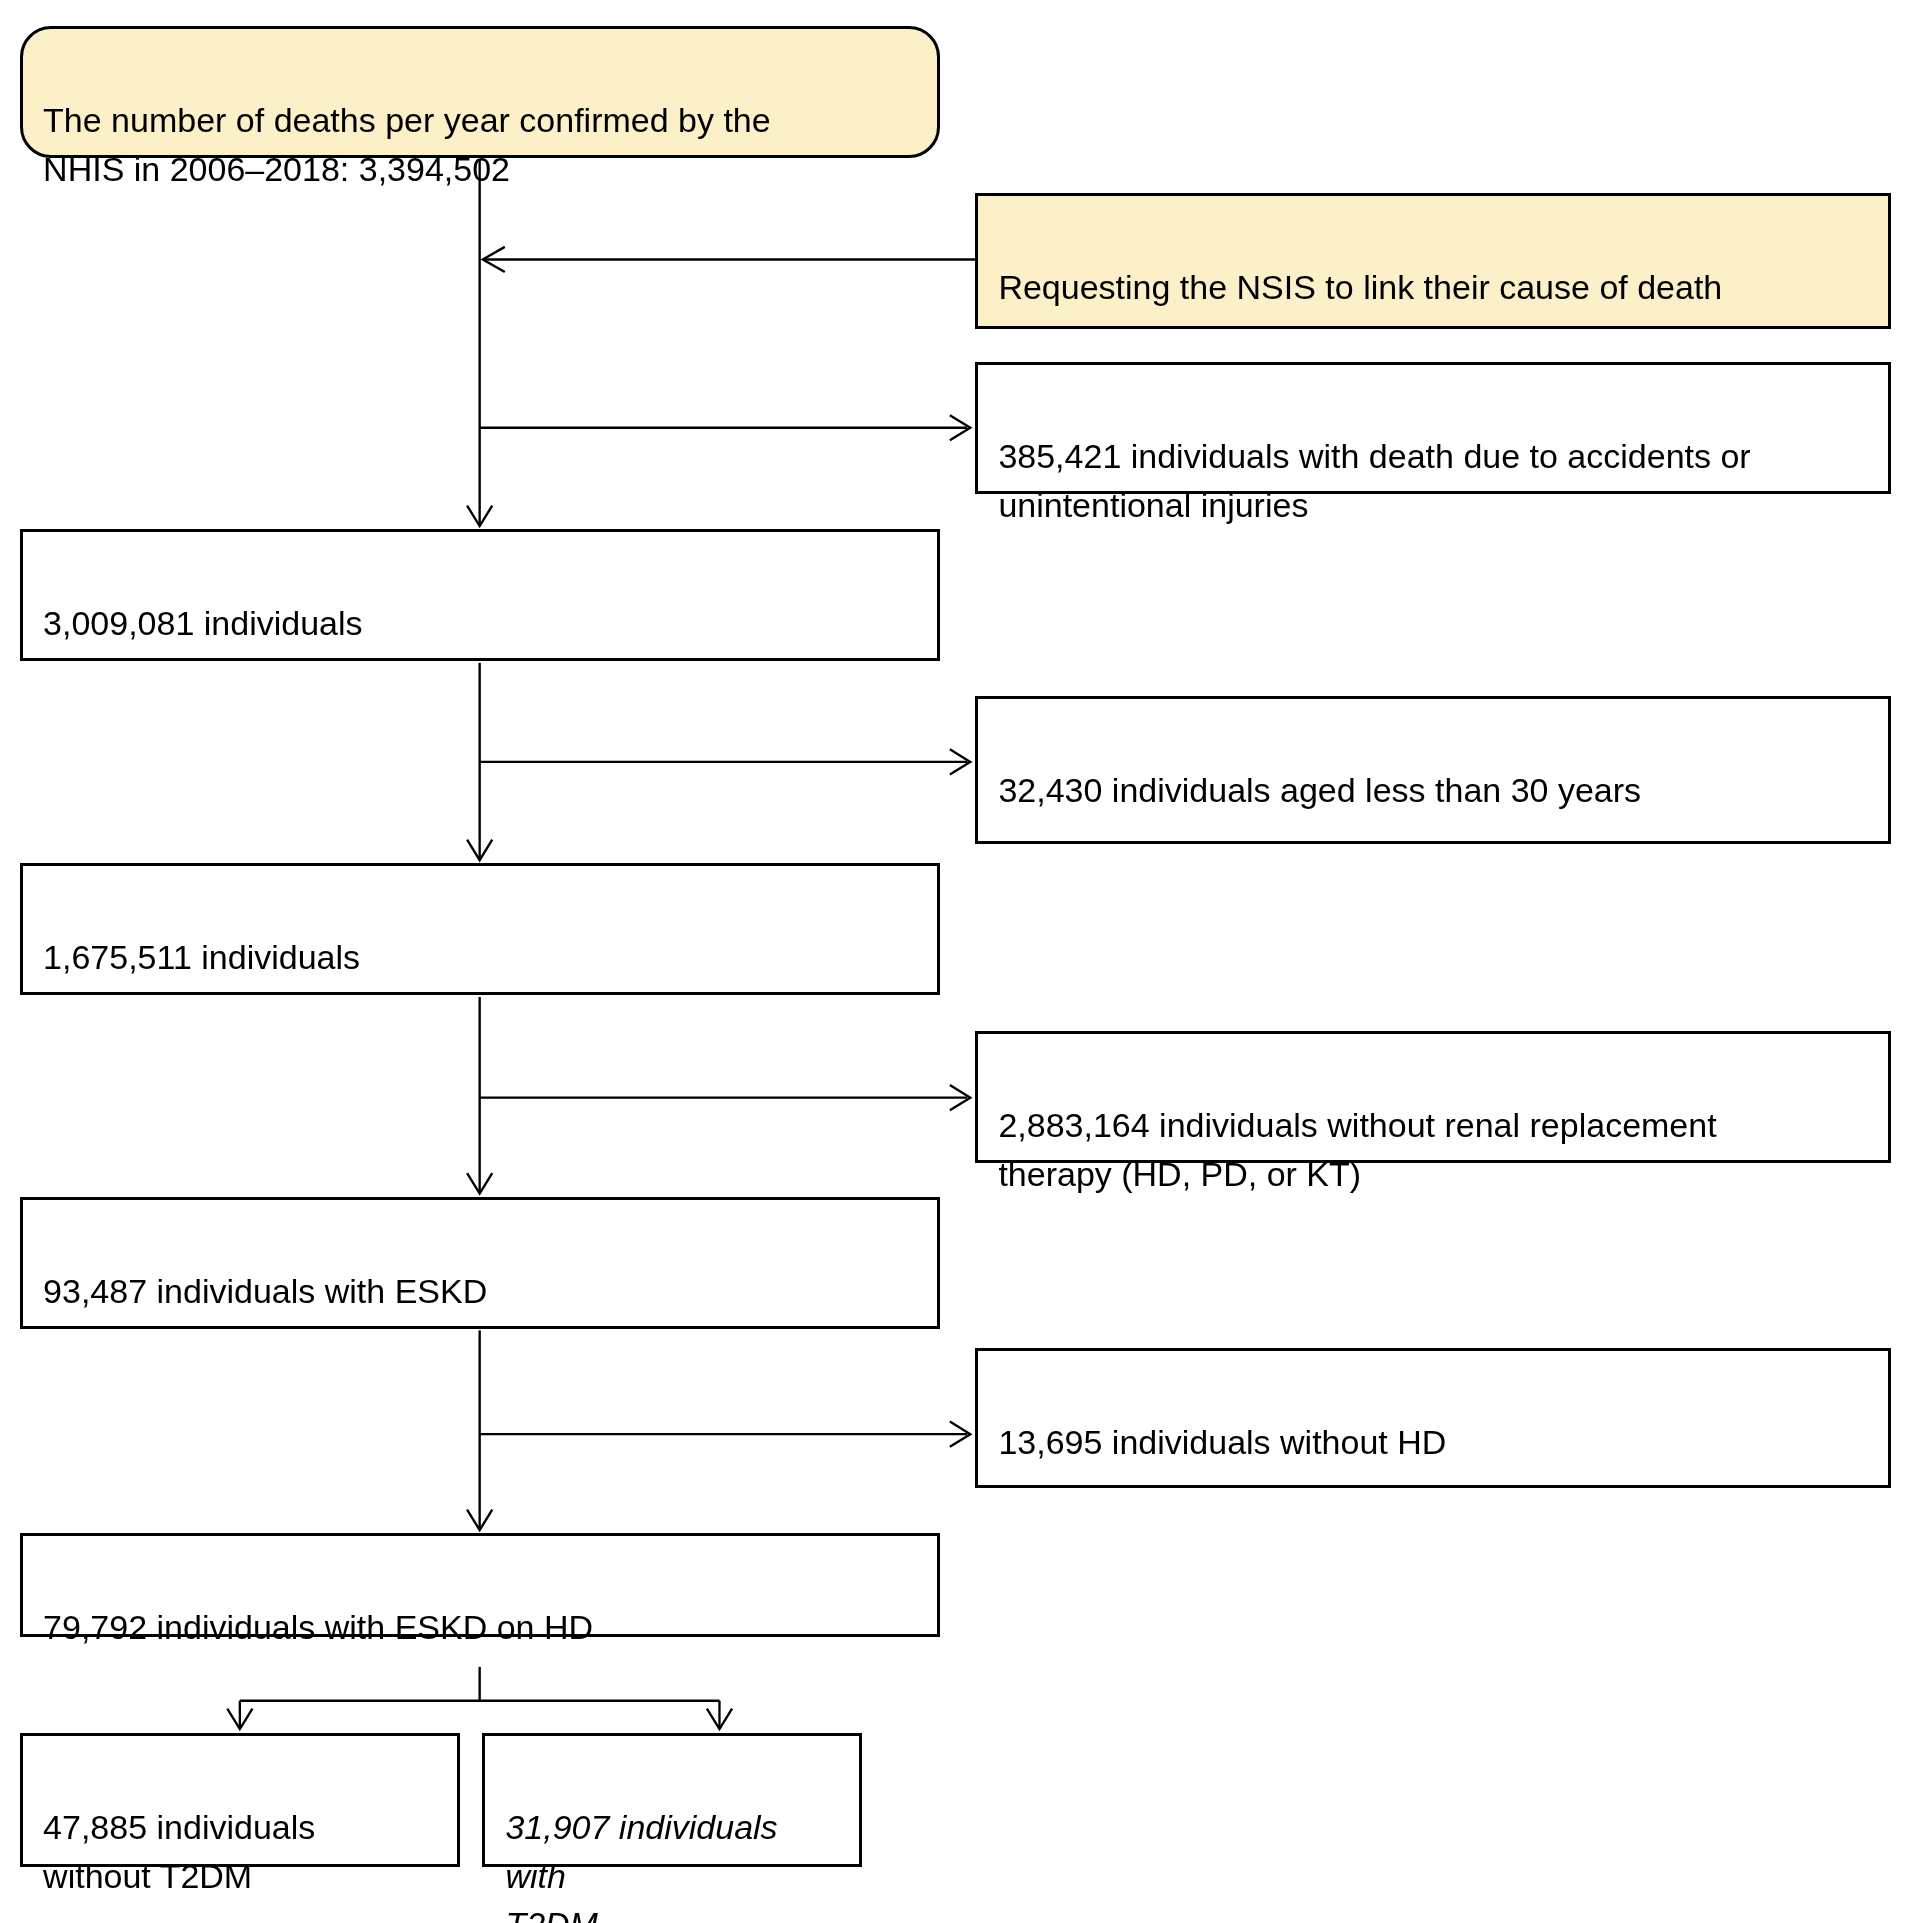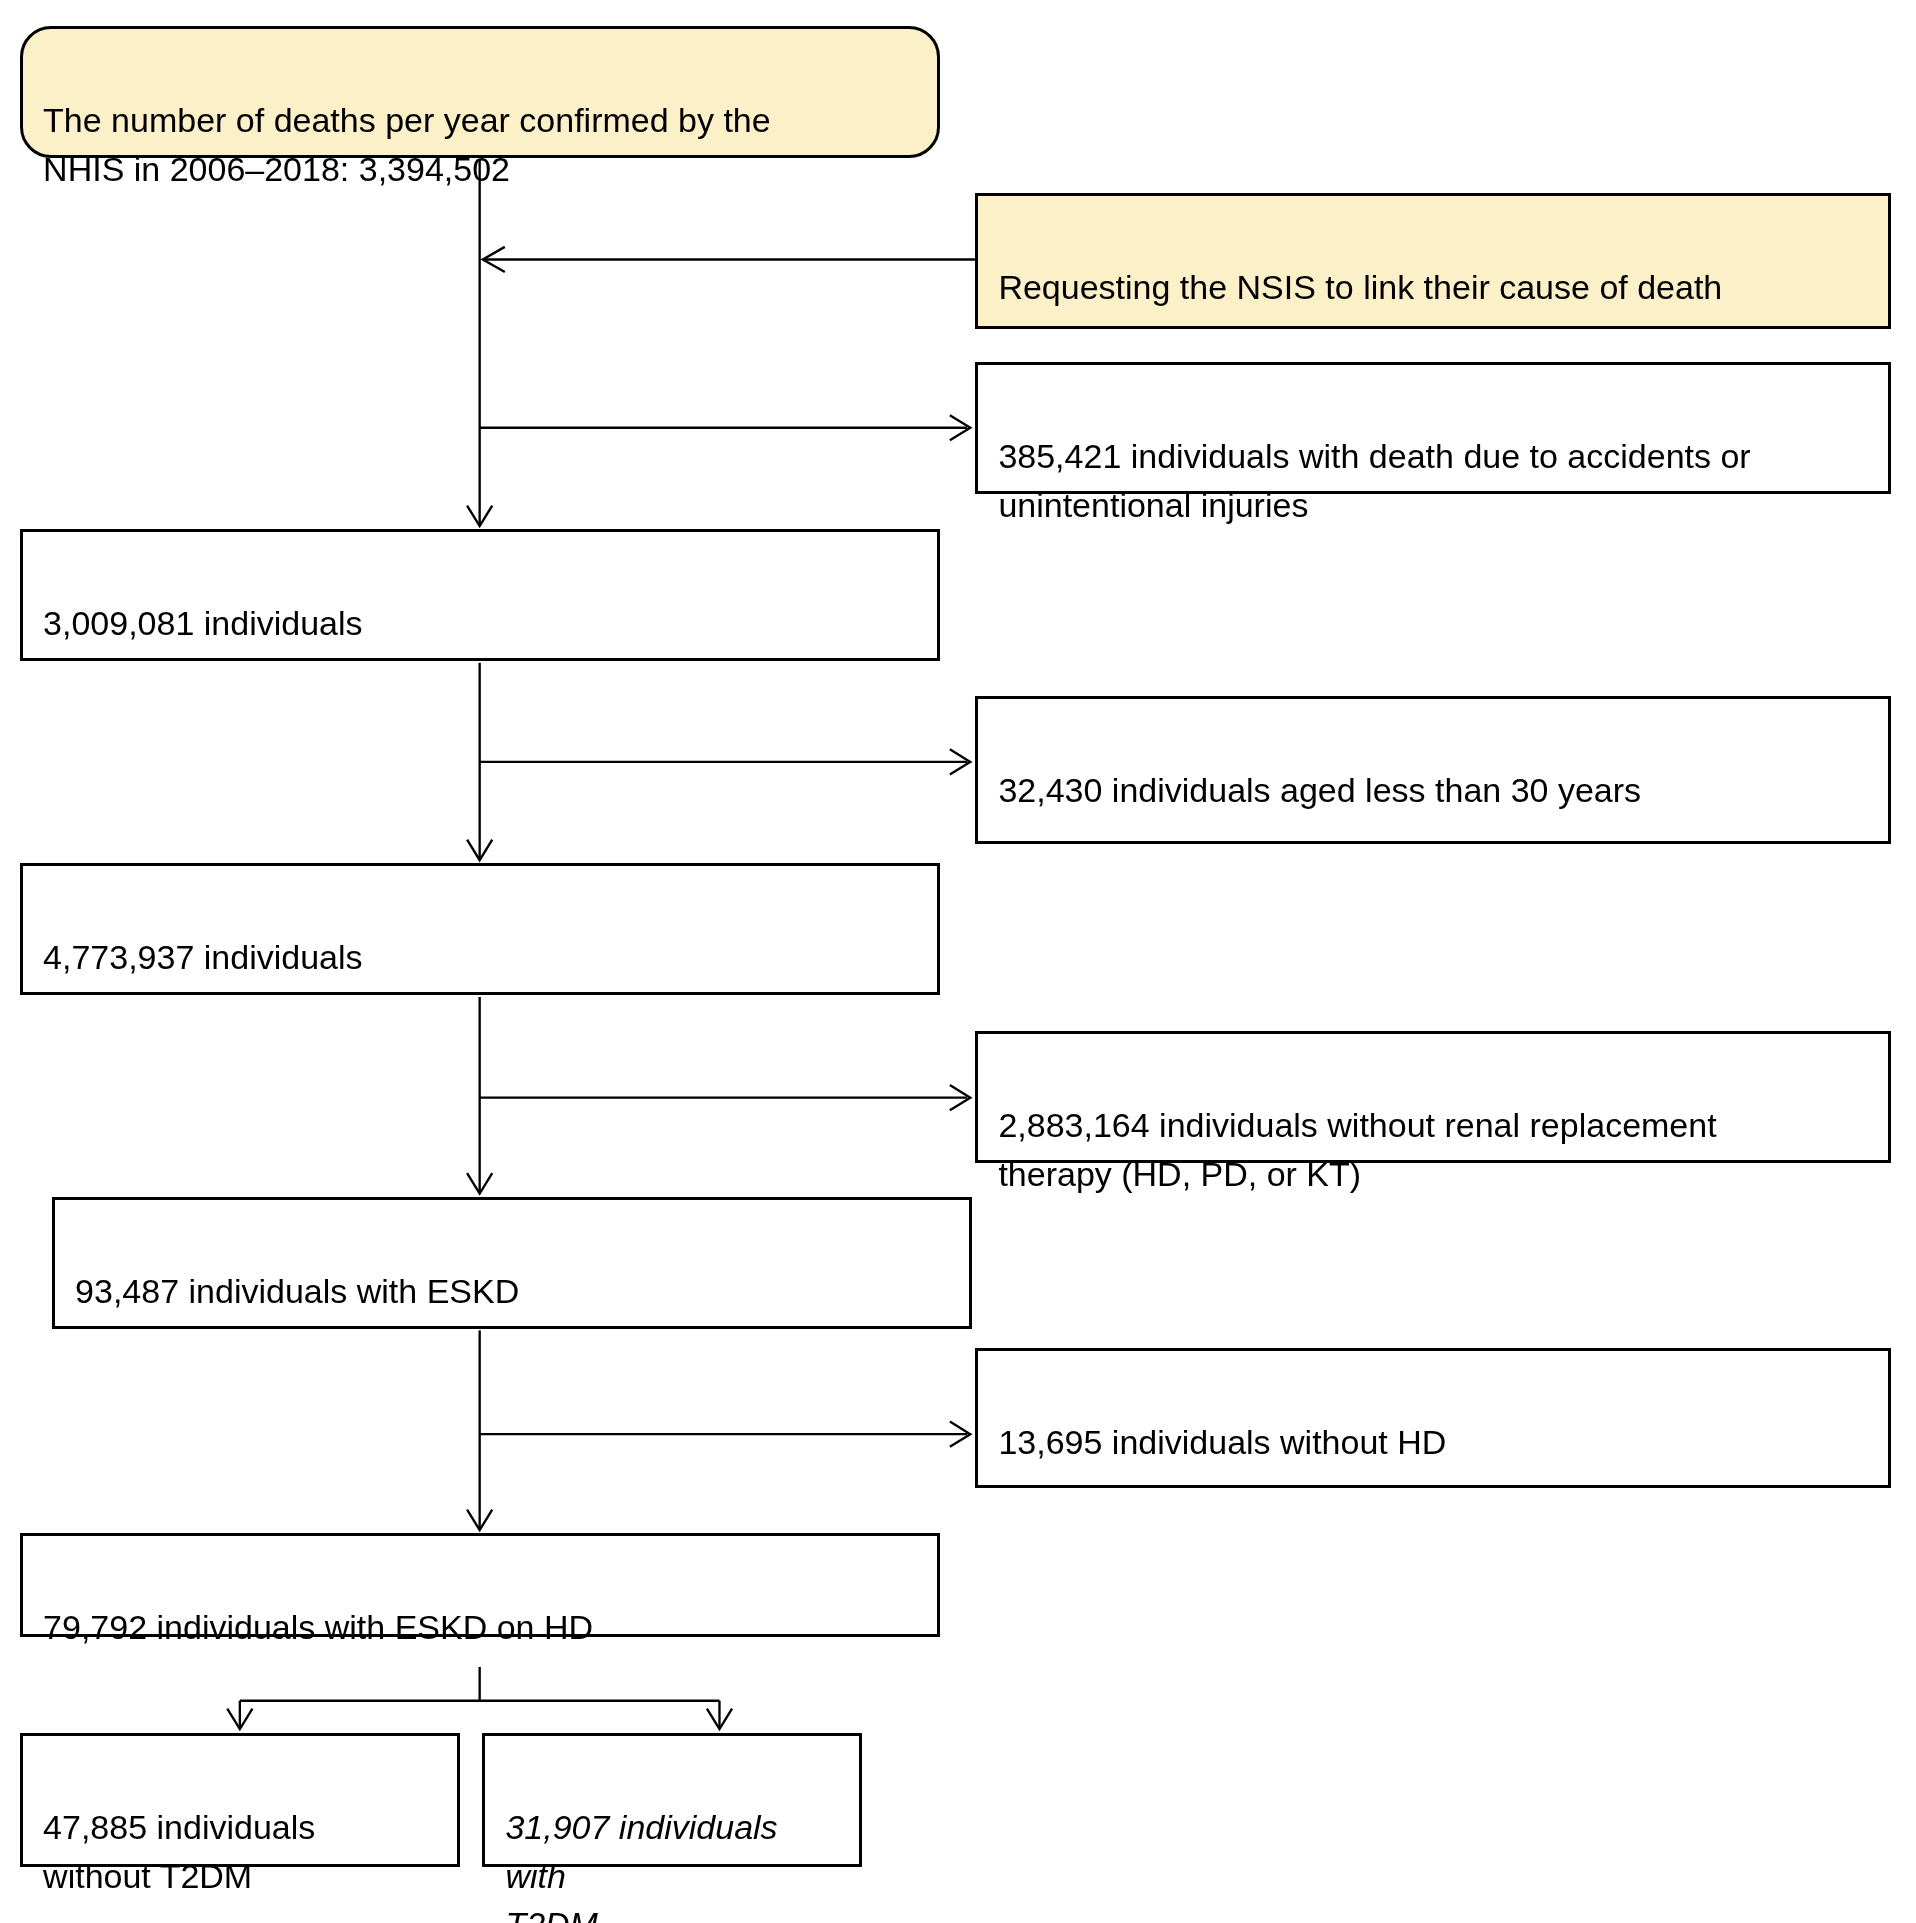--- a/index.html
+++ b/index.html
@@ -32,21 +32,21 @@
   
   .col-left   { left: 19.7px;  width: 920px; }
   .col-right  { left: 975px; width: 916px; }
   #source-box      { top: 26px;   height: 132px; border-radius: 31px; }
   #annotation-box  { top: 193px;  height: 136px; }
   #exclusion-box-1 { top: 362px;  height: 132px; }
   #step-box-1      { top: 529px;  height: 132px; }
   #exclusion-box-2 { top: 696px;  height: 148px; }
   #step-box-2      { top: 863px; height: 132px; }
   #exclusion-box-3 { top: 1031px; height: 132px; }
-  #step-box-3      { top: 1197px; height: 132px; margin-left: 32px; }
+  #step-box-3      { top: 1197px; height: 132px; }
   #exclusion-box-4 { top: 1348px; height: 140px; }
   #step-box-4      { top: 1533px; height: 104px; }
   #outcome-box-1   { left: 19.7px;  top: 1733px; width: 440px; height: 134px; }
   #outcome-box-2   { left: 482px; top: 1733px; width: 380px; height: 134px; font-style: italic; }
   #connector-layer {
     position: absolute;
     left: 0; top: 0;
     width: 1917px;
     height: 1924px;
     pointer-events: none;
@@ -115,21 +115,21 @@
 
   <div class="node col-left" id="step-box-1">
     <span>3,009,081 individuals</span>
   </div>
 
   <div class="node col-right" id="exclusion-box-2">
     <span>32,430 individuals aged less than 30 years</span>
   </div>
 
   <div class="node col-left" id="step-box-2">
-    <span>4,773,937 individuals</span>
+    <span>1,675,511 individuals</span>
   </div>
 
   <div class="node col-right" id="exclusion-box-3">
     <span>2,883,164 individuals without renal replacement
 therapy (HD, PD, or KT)</span>
   </div>
 
   <div class="node col-left" id="step-box-3">
     <span>93,487 individuals with ESKD</span>
   </div>

